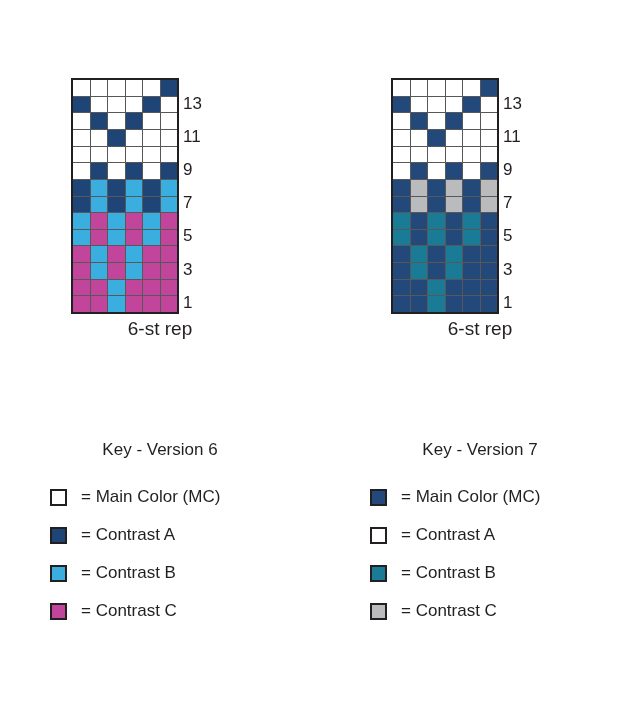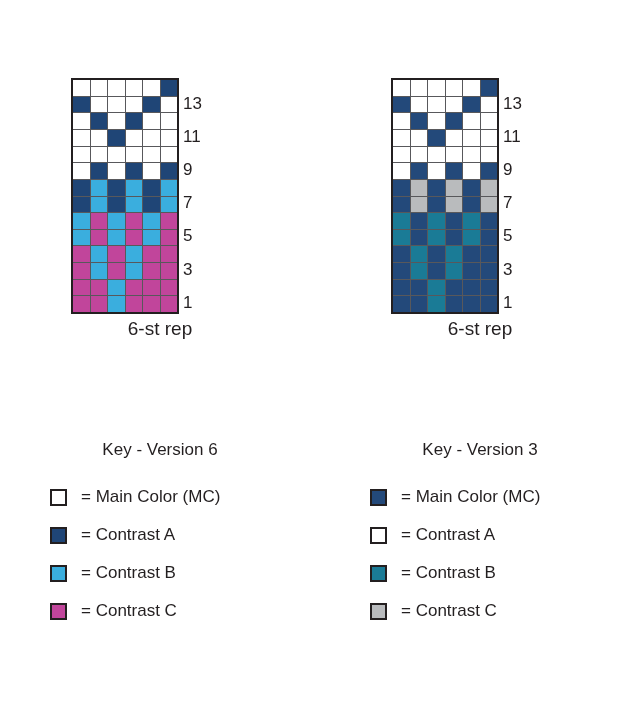--- a/index.html
+++ b/index.html
@@ -323,21 +323,21 @@
             <div class="rowlabel" style="top: 157.429px;">5</div>
             <div class="rowlabel" style="top: 190.571px;">3</div>
             <div class="rowlabel" style="top: 223.714px;">1</div>
           </div>
       </div>
     </div>
 
     <div class="rep">6-st rep</div>
 
     <div class="key">
-      <div class="key-title">Key - Version 3</div>
+      <div class="key-title">Key - Version 7</div>
       <div class="key-list" id="keylist-1">
           <div class="key-row">
             <div class="swatch" style="background: rgb(35, 73, 122);"></div>
             <div class="key-text">= Main Color (MC)</div>
           </div>
           <div class="key-row">
             <div class="swatch" style="background: rgb(255, 255, 255);"></div>
             <div class="key-text">= Contrast A</div>
           </div>
           <div class="key-row">

